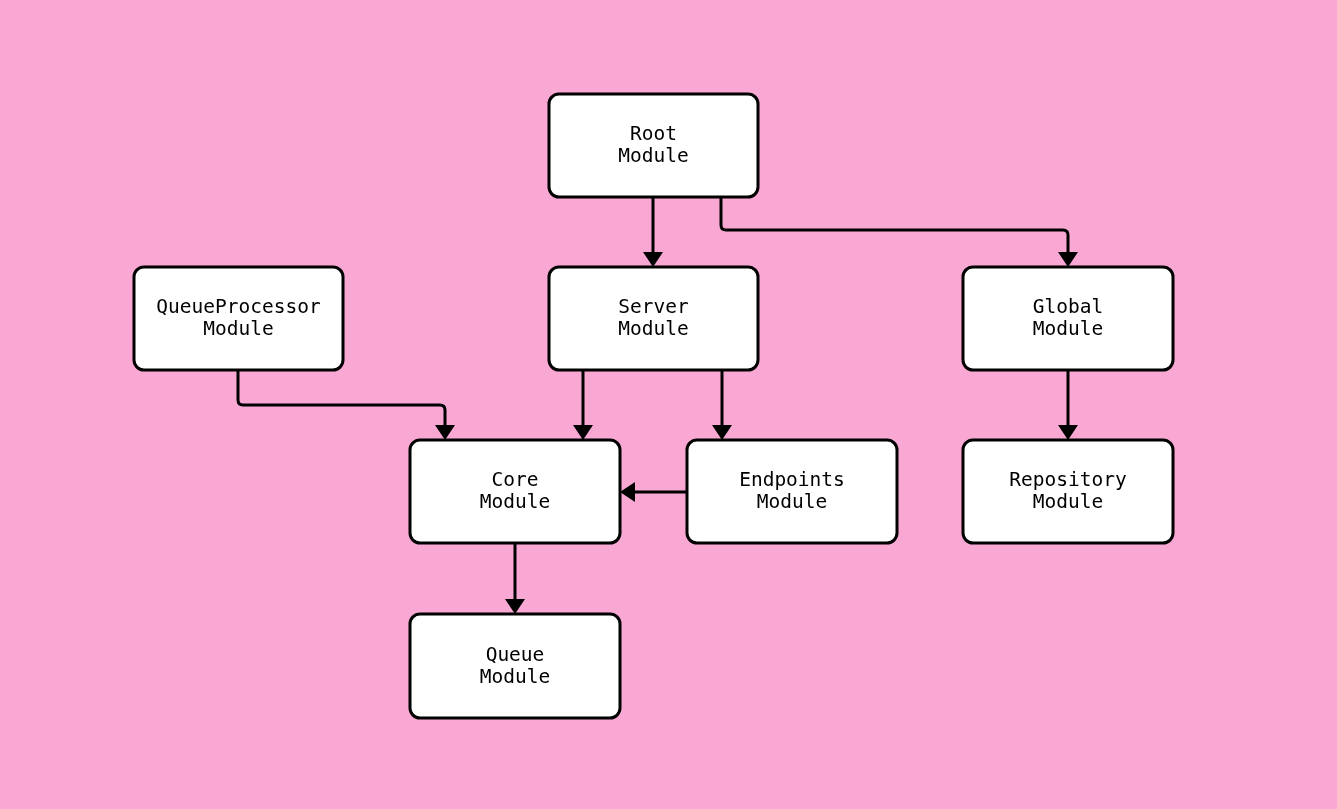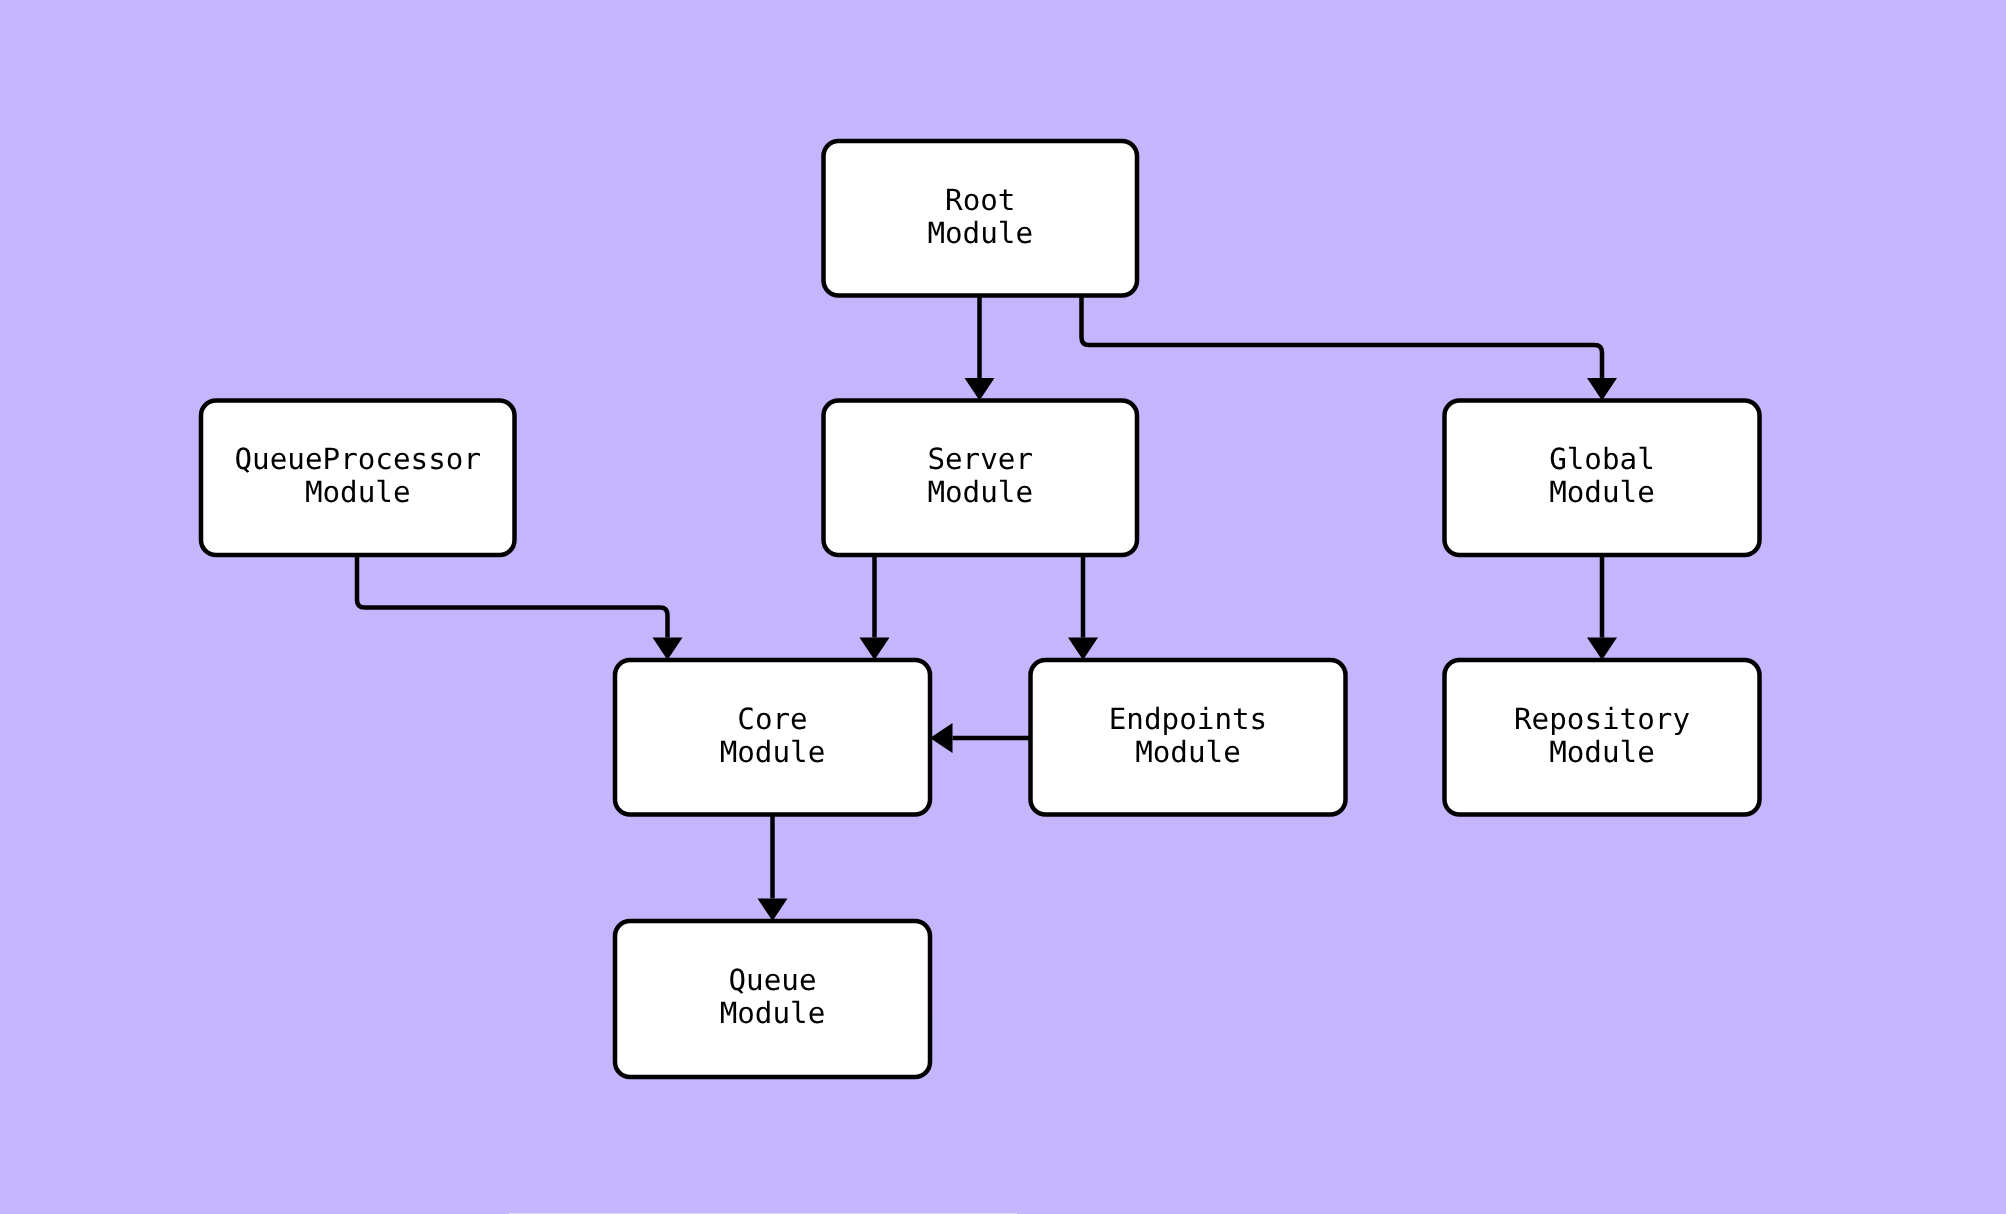--- a/index.html
+++ b/index.html
@@ -11,21 +11,21 @@
   body {
     width: 1337px;
     height: 809px;
     overflow: hidden;
     font-family: "DejaVu Sans Mono", "Liberation Mono", monospace;
   }
   #diagram-root {
     position: relative;
     width: 1337px;
     height: 809px;
-    background: #c4b5fd;
+    background: #f9a8d4;
   }
   svg#graph {
     display: block;
     width: 1337px;
     height: 809px;
   }
   .node-box {
     fill: #ffffff;
     stroke: #000000;
     stroke-width: 3;

